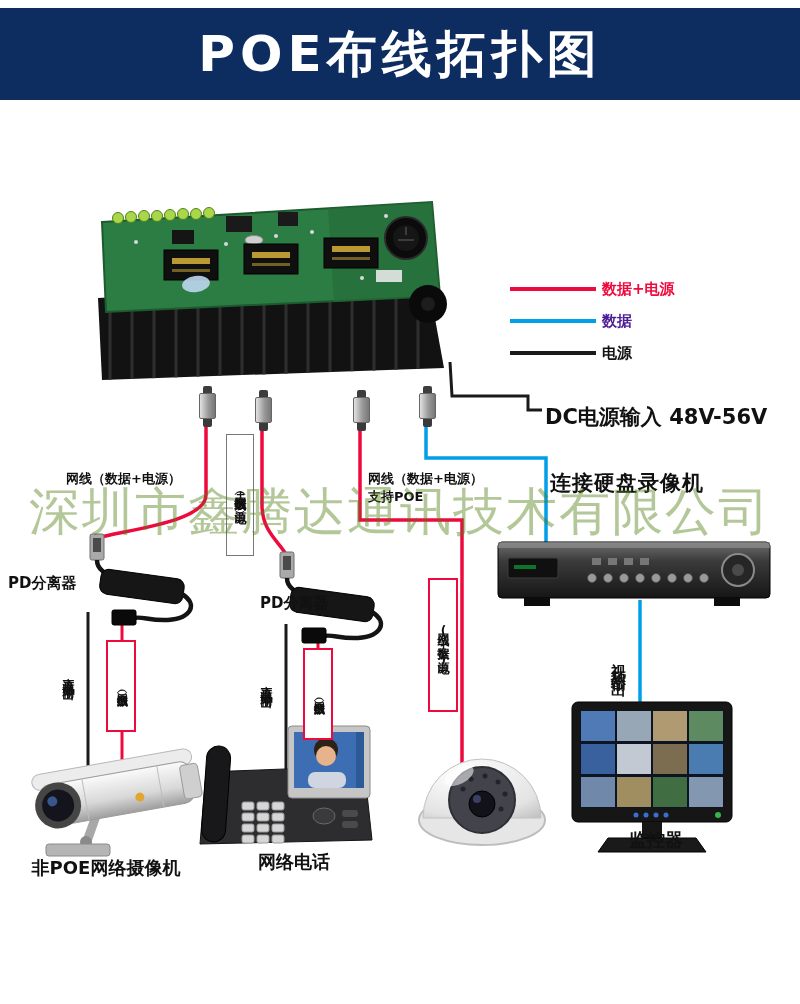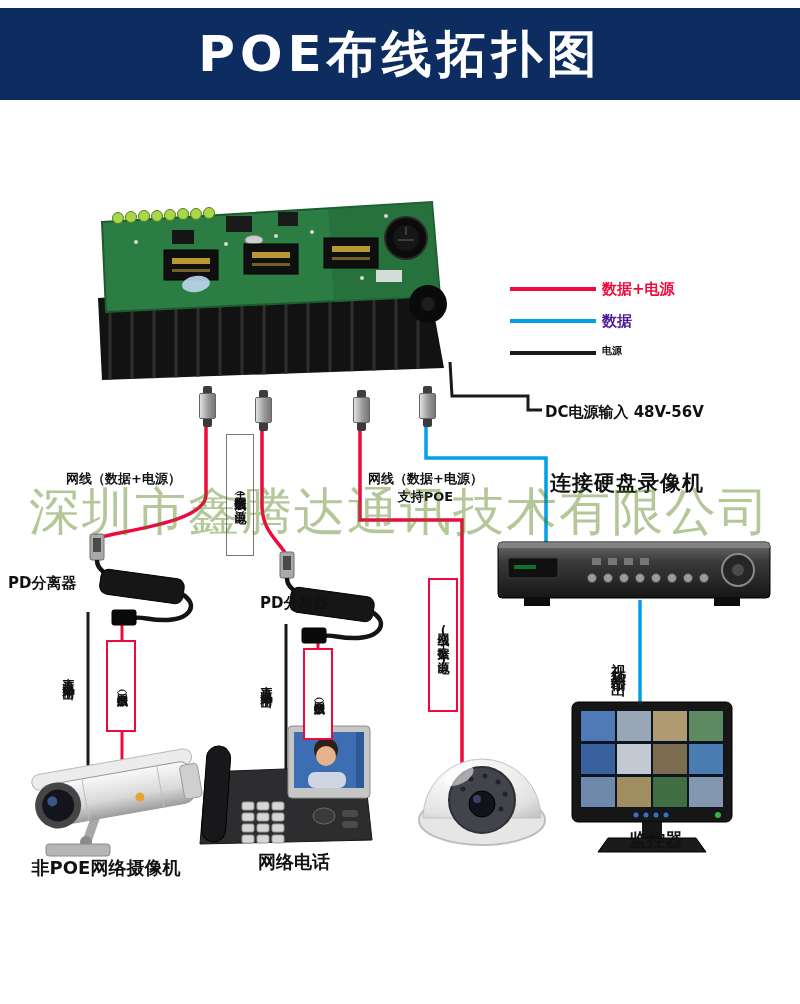--- a/index.html
+++ b/index.html
@@ -15,21 +15,21 @@
   .wires{position:absolute;left:0;top:0;z-index:1;pointer-events:none;}
   .devsvg{position:absolute;z-index:2;}
 
   
   .rj45{position:absolute;width:18px;display:flex;flex-direction:column;align-items:center;z-index:2;}
   .rj45-tip{width:9px;height:7px;background:#3d3d3d;border-radius:2px 2px 0 0;}
   .rj45-metal{width:15px;height:24px;background:linear-gradient(90deg,#e2e2e2,#9a9a9a 55%,#777);border:1px solid #666;border-radius:2px;}
   .rj45-boot{width:9px;height:8px;background:#3a3a3a;border-radius:0 0 2px 2px;}
 
   
-  .lbl{position:absolute;font-weight:bold;color:#111;z-index:4;white-space:nowrap;text-align:center;}
+  .lbl{position:absolute;font-weight:bold;color:#111;z-index:4;white-space:nowrap;}
   .lbl.dev{font-size:18px;text-align:center;}
   .vlbl{position:absolute;writing-mode:vertical-rl;text-orientation:upright;font-weight:bold;color:#111;
         z-index:4;width:24px;display:flex;align-items:center;justify-content:center;text-align:center;}
   .box-red{background:#fff;border:2px solid #ee0a3c;width:26px;padding:3px 0;}
   .box-gray{background:#fff;border:1px solid #777;width:26px;padding:3px 0;}
 
   #watermark{position:absolute;left:400px;top:478px;transform:translateX(-50%);z-index:6;
     font-size:51px;font-weight:normal;letter-spacing:2px;color:#4d7c0f;opacity:.42;white-space:nowrap;pointer-events:none;}
 </style>
 </head>
@@ -322,25 +322,25 @@
     <circle cx="148" cy="115" r="3" fill="#38b24a"></circle>
     <rect x="72" y="122" width="20" height="16" fill="#161616"></rect>
     <polygon points="38,138 126,138 136,152 28,152" fill="#1a1a1a" stroke="#000"></polygon>
   </svg>
 
   <div class="lbl" style="left:66px;top:470px;font-size:13px">网线（数据+电源）</div>
   <div class="lbl" style="left:368px;top:470px;font-size:13px;line-height:1.35">
     <div>网线（数据+电源）</div>
     <div>支持POE</div>
   </div>
-  <div class="lbl" style="left:545px;top:403px;font-size:15px">DC电源输入  48V-56V</div>
+  <div class="lbl" style="left:545px;top:403px;font-size:21px">DC电源输入  48V-56V</div>
   <div class="lbl" style="left:550px;top:469px;font-size:21px;letter-spacing:1px">连接硬盘录像机</div>
   <div class="lbl" style="left:602px;top:280px;font-size:15px;color:#ee0a3c">数据+电源</div>
   <div class="lbl" style="left:602px;top:312px;font-size:15px;color:#4c1d95">数据</div>
-  <div class="lbl" style="left:602px;top:344px;font-size:10px;color:#111">电源</div>
+  <div class="lbl" style="left:602px;top:344px;font-size:15px;color:#111">电源</div>
   <div class="lbl" style="left:8px;top:574px;font-size:15px">PD分离器</div>
   <div class="lbl" style="left:260px;top:594px;font-size:15px">PD分离器</div>
 
   <div class="vlbl box-gray" style="left:226px;top:434px;height:114px;font-size:12px">网线（数据+电源）</div>
   <div class="vlbl box-red" style="left:428px;top:578px;height:124px;font-size:12px">网线(数据+电源)</div>
   <div class="vlbl" style="left:56px;top:626px;height:96px;font-size:12px;letter-spacing:2px">直流电源输出</div>
   <div class="vlbl box-red" style="left:106px;top:640px;height:82px;font-size:11px">网线（数据）</div>
   <div class="vlbl" style="left:254px;top:634px;height:96px;font-size:12px;letter-spacing:2px">直流电源输出</div>
   <div class="vlbl box-red" style="left:303px;top:648px;height:82px;font-size:11px">网线（数据）</div>
   <div class="vlbl" style="left:606px;top:616px;height:96px;font-size:15px;letter-spacing:6px">视频输出</div>

